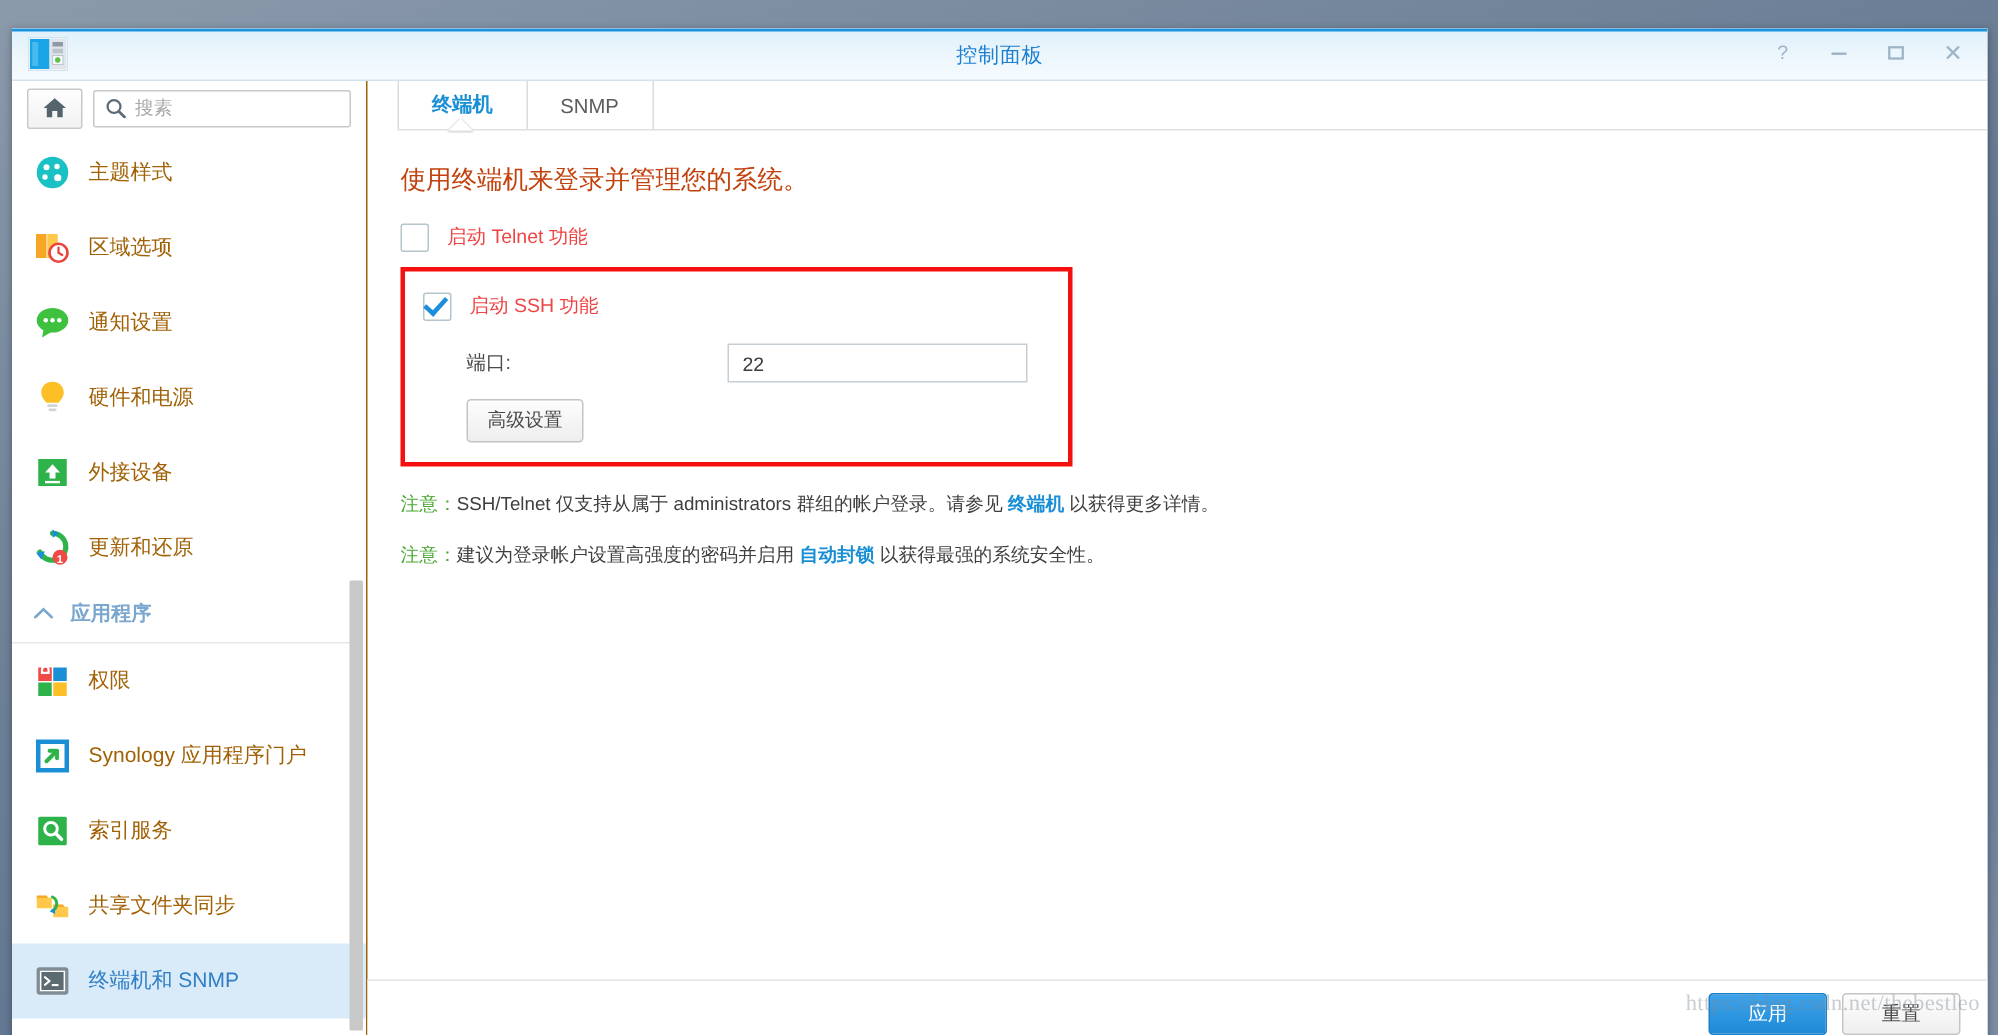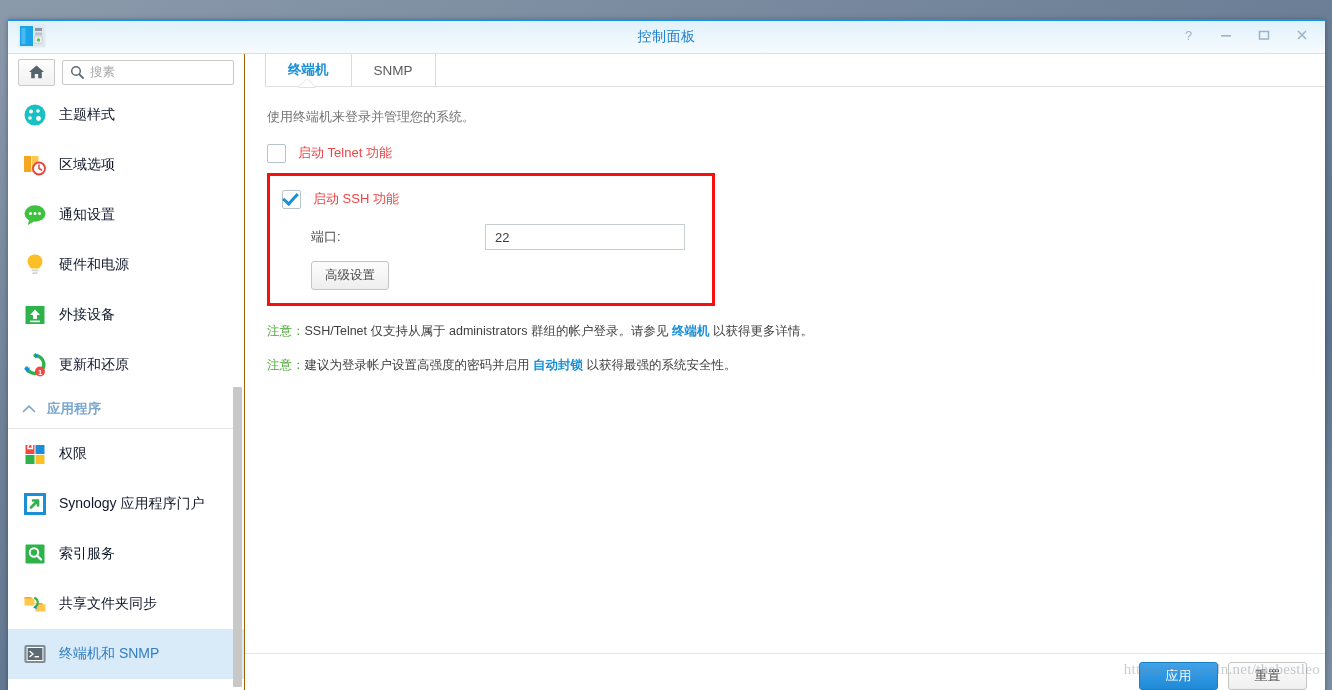--- a/index.html
+++ b/index.html
@@ -148,21 +148,21 @@
     padding-left: 14px;
     gap: 11px;
     cursor: pointer;
     box-sizing: border-box;
   }
   .side-item.selected {
     background: #d9eaf9;
   }
   .side-label {
     font-size: 14px;
-    color: #0f172a;
+    color: #a16207;
     white-space: nowrap;
   }
   .side-item.selected .side-label { color: #2f7fc4; }
   .side-icon {
     position: relative;
     width: 26px;
     height: 26px;
     flex: 0 0 26px;
   }
   .group-header {
@@ -240,22 +240,22 @@
     border-left: 8px solid transparent;
     border-right: 8px solid transparent;
     border-bottom: 8px solid #ffffff;
     filter: drop-shadow(0 1px 0 #e0e0e0) drop-shadow(-1px 0 0 #e0e0e0) drop-shadow(1px 0 0 #e0e0e0);
   }
   #content {
     position: relative;
     padding: 22px 0 0 22px;
   }
   #desc {
-    font-size: 13px;
-    color: #737373;
+    font-size: 17px;
+    color: #c2410c;
     margin-bottom: 16px;
     font-family: Liberation Serif, serif;
   }
   .check-row {
     display: flex;
     align-items: center;
     gap: 12px;
     height: 22px;
   }
   .checkbox {

